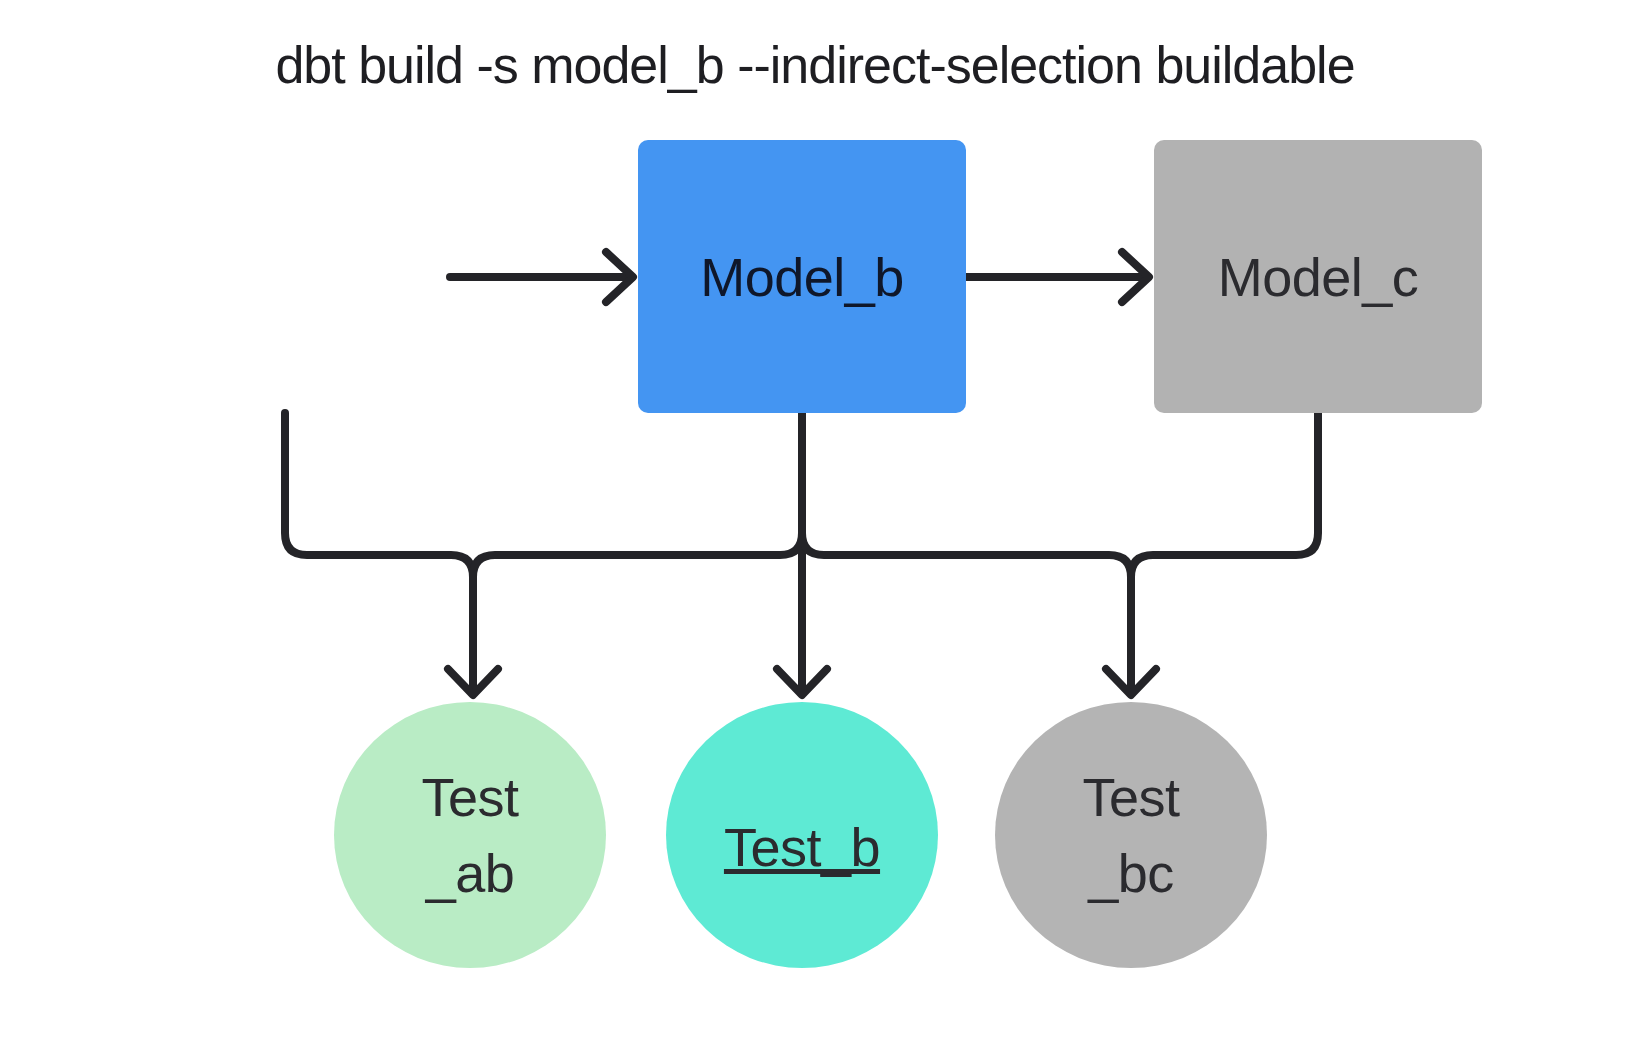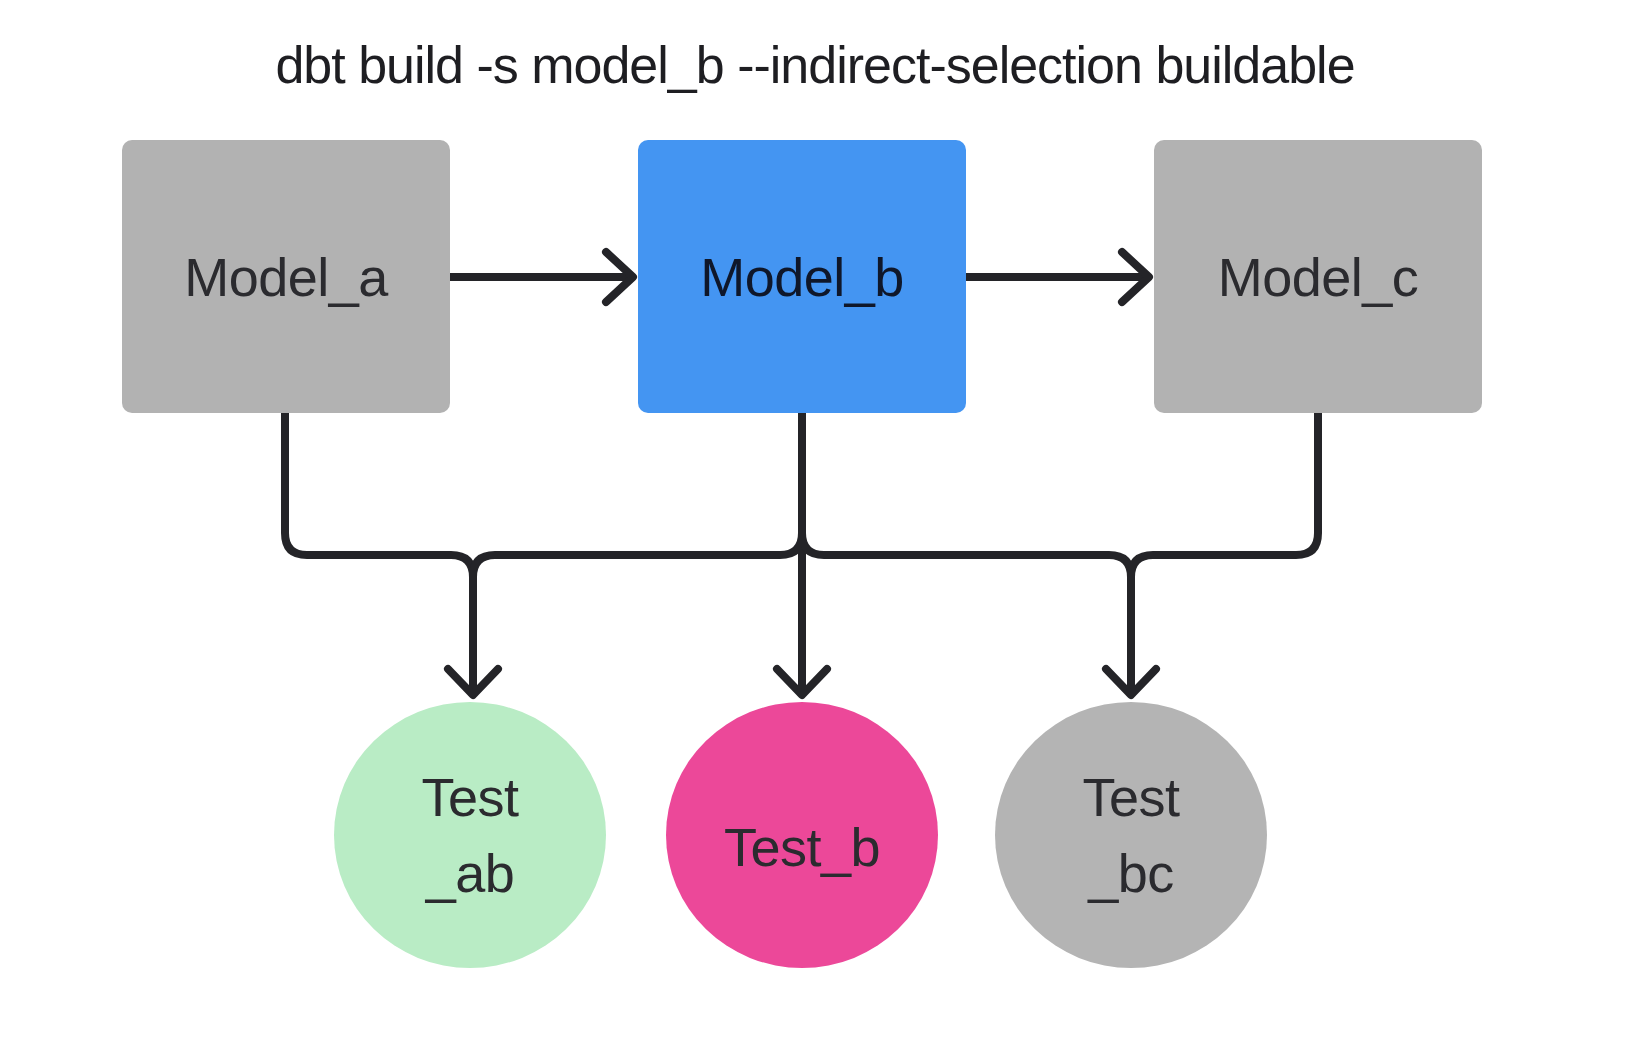--- a/index.html
+++ b/index.html
@@ -64,21 +64,21 @@
   .model-c { left: 1154px; text-align: center; }
   .test {
     width: 272px;
     height: 266px;
     top: 702px;
     border-radius: 50%;
     flex-direction: column;
   }
   .test .line { line-height: 76px; }
   .test-ab { left: 334px; background: #b9ecc5; }
-  .test-b  { left: 666px; background: #ec4899; }
+  .test-b  { left: 666px; background: #5eead4; text-decoration: underline; }
   .test-b .line { transform: translateY(12px); }
   .test-bc { left: 995px; background: #b4b4b4; }
 </style>
 </head>
 <body>
 
 <div class="canvas">
 
   <div class="title">dbt build -s model_b --indirect-selection buildable</div>
 
@@ -98,23 +98,20 @@
 
     <path class="edge" d="M 802 413 L 802 533 Q 802 555 824 555 L 1109 555 Q 1131 555 1131 577 L 1131 686"></path>
 
     <path class="edge" d="M 1318 413 L 1318 533 Q 1318 555 1296 555 L 1153 555 Q 1131 555 1131 577 L 1131 686"></path>
 
     <path class="edge" d="M 448 669 L 473 695 L 498 669"></path>
     <path class="edge" d="M 777 669 L 802 695 L 827 669"></path>
     <path class="edge" d="M 1106 669 L 1131 695 L 1156 669"></path>
   </svg>
 
-  <div class="node model model-a">
-    <span>Model_a</span>
-  </div>
   <div class="node model model-b">
     <span>Model_b</span>
   </div>
   <div class="node model model-c">
     <span>Model_c</span>
   </div>
 
   <div class="node test test-ab">
     <span class="line">Test</span>
     <span class="line">_ab</span>

